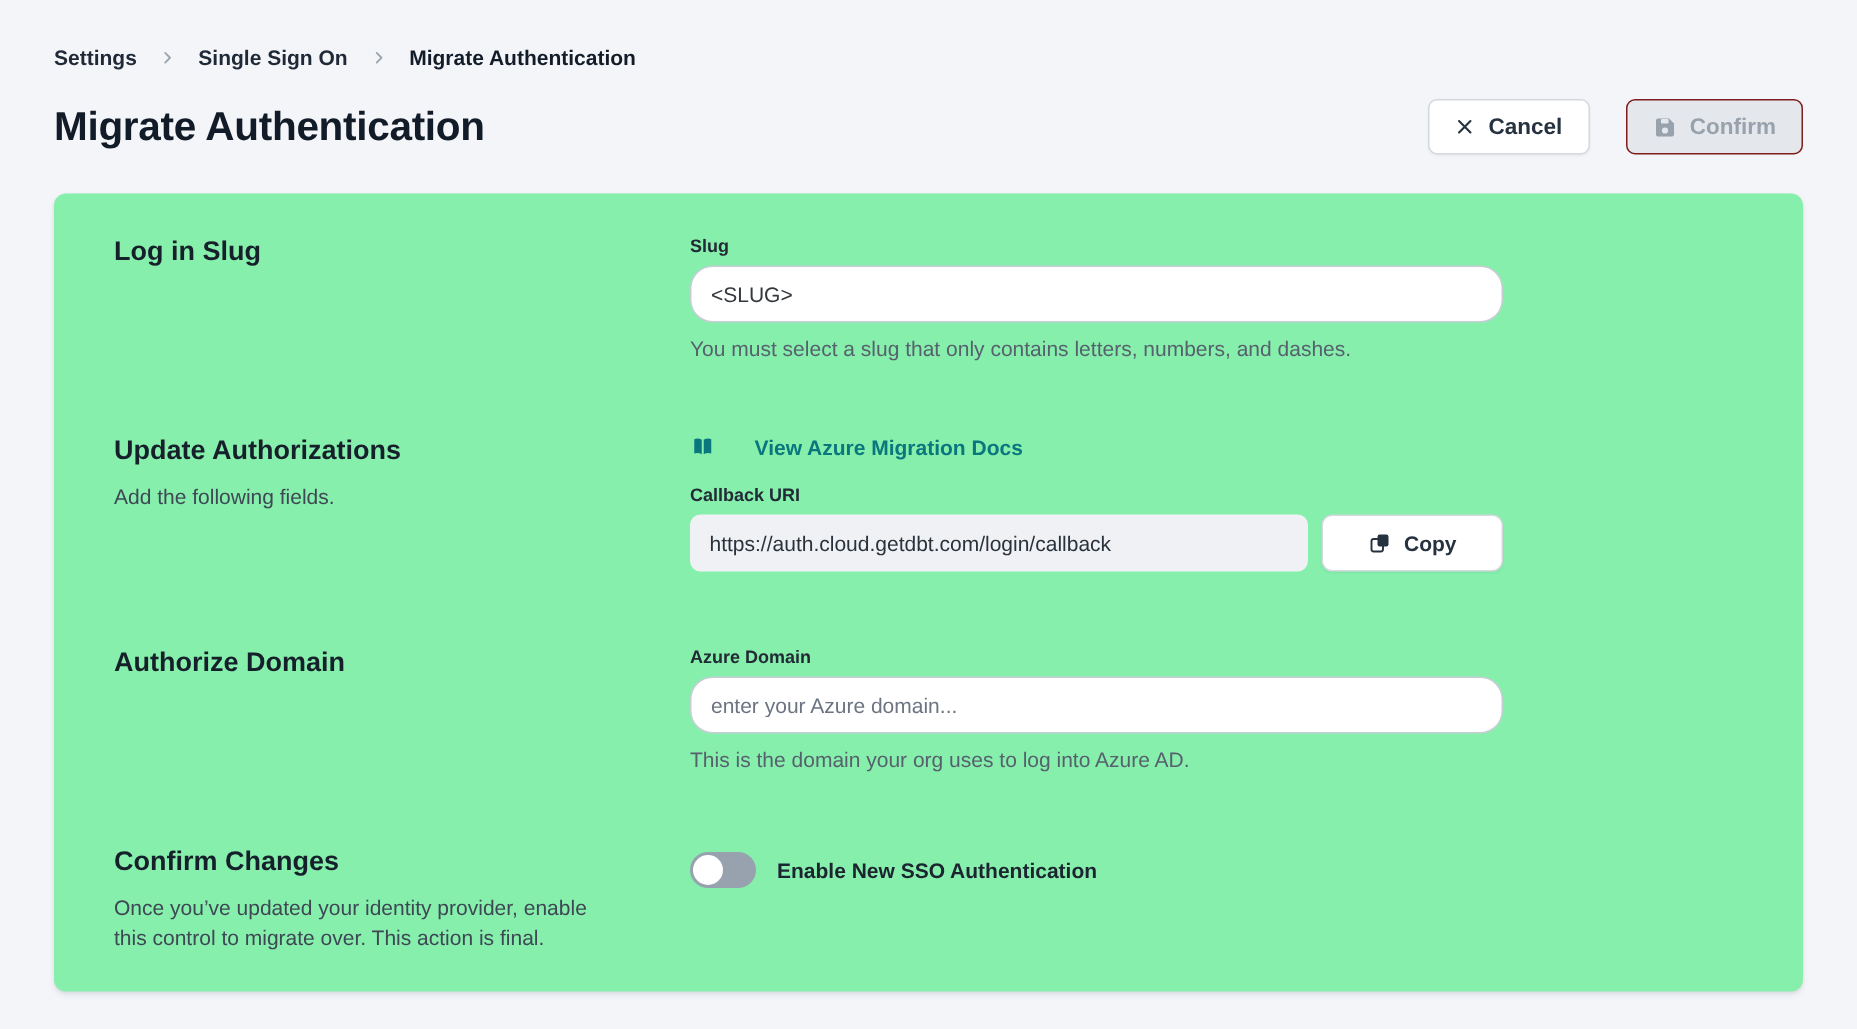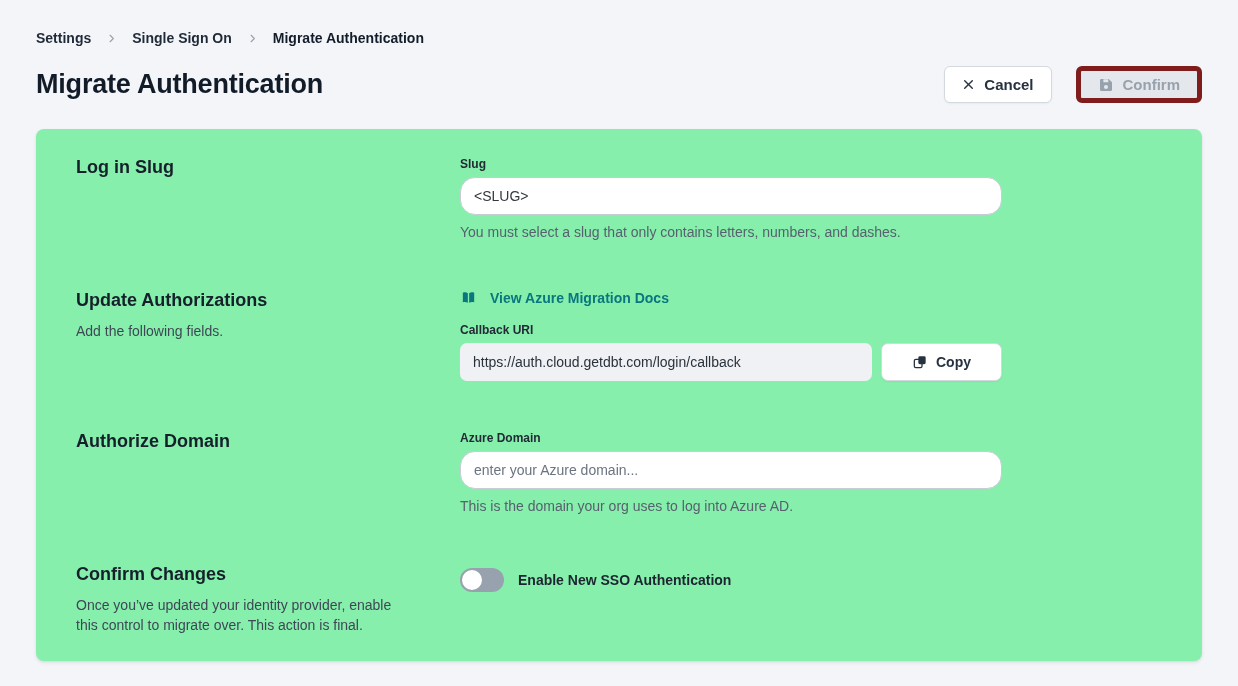--- a/index.html
+++ b/index.html
@@ -18,21 +18,21 @@
   .breadcrumb .crumb { cursor: pointer; }
   .breadcrumb .crumb.current { font-weight: 700; color: #131d2a; }
   .crumb-sep { display: inline-flex; align-items: center; }
 
   
   .header-row { display: flex; justify-content: space-between; align-items: center; margin-top: 20px; }
   .page-title { margin: 0; font-size: 27px; font-weight: 700; color: #121c29; letter-spacing: -0.2px; }
   .header-actions { display: flex; gap: 24px; align-items: center; }
   .btn { height: 37px; border-radius: 6px; font-size: 15px; font-weight: 600; display: inline-flex; align-items: center; gap: 9px; padding: 0 17px; font-family: inherit; cursor: pointer; }
   .btn-cancel { background: #fff; border: 1px solid #d4d9df; color: #273240; box-shadow: 0 1px 2px rgba(16,24,40,.05); margin-left: 10px; }
-  .btn-confirm { background: #e4e7eb; border: 5px solid #7f1d1d; color: #98a2ad; cursor: default; }
+  .btn-confirm { background: #e4e7eb; border: 1px solid #7f1d1d; color: #98a2ad; cursor: default; }
 
   
   .card {
     margin-top: 26px;
     background: #86efac;
     border-radius: 8px;
     box-shadow: 0 1px 2px rgba(16,24,40,.06), 0 2px 4px rgba(16,24,40,.07);
     padding: 28px 40px 30px;
     height: 532px;
   }
@@ -49,21 +49,21 @@
     border: 1px solid #c7cdd5; border-radius: 15px;
     padding: 0 13px; font-size: 14px; color: #33393f;
     background: #fff; font-family: "Liberation Sans", sans-serif;
   }
   .text-input::placeholder { color: #6b7480; opacity: 1; }
   .helper { margin: 9px 0 0; font-size: 14px; color: #57616e; }
 
   .mb-row { margin-bottom: 50px; }
 
   
-  .docs-link { display: inline-flex; align-items: center; gap: 13px; color: #0a767e; font-size: 14px; font-weight: 700; cursor: pointer; margin-bottom: 17px; }
+  .docs-link { display: inline-flex; align-items: center; gap: 26px; color: #0a767e; font-size: 14px; font-weight: 700; cursor: pointer; margin-bottom: 17px; }
 
   
   .copy-row { display: flex; align-items: center; gap: 9px; }
   .readonly-field {
     flex: 1; height: 38px; background: #f0f1f4; border-radius: 7px;
     display: flex; align-items: center; padding: 0 13px;
     font-size: 14px; color: #2a323c;
   }
   .btn-copy {
     height: 38px; background: #fff; border: 1px solid #d4d9df; border-radius: 7px;

